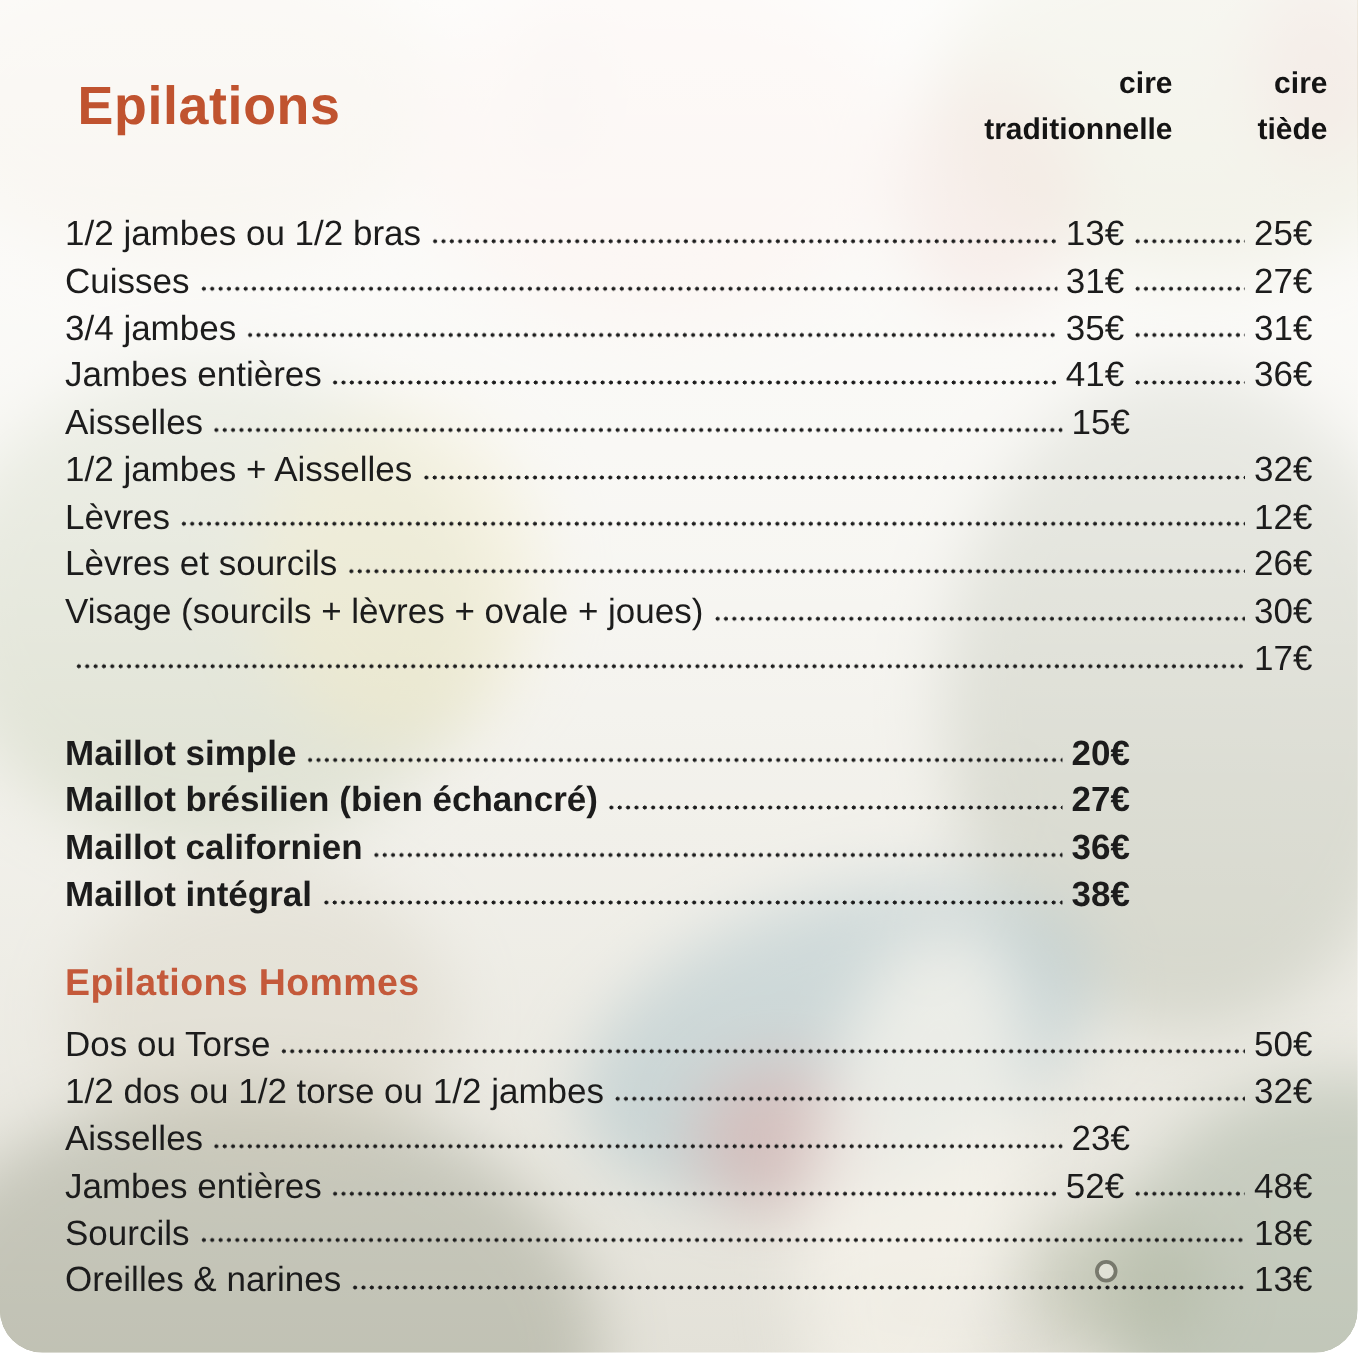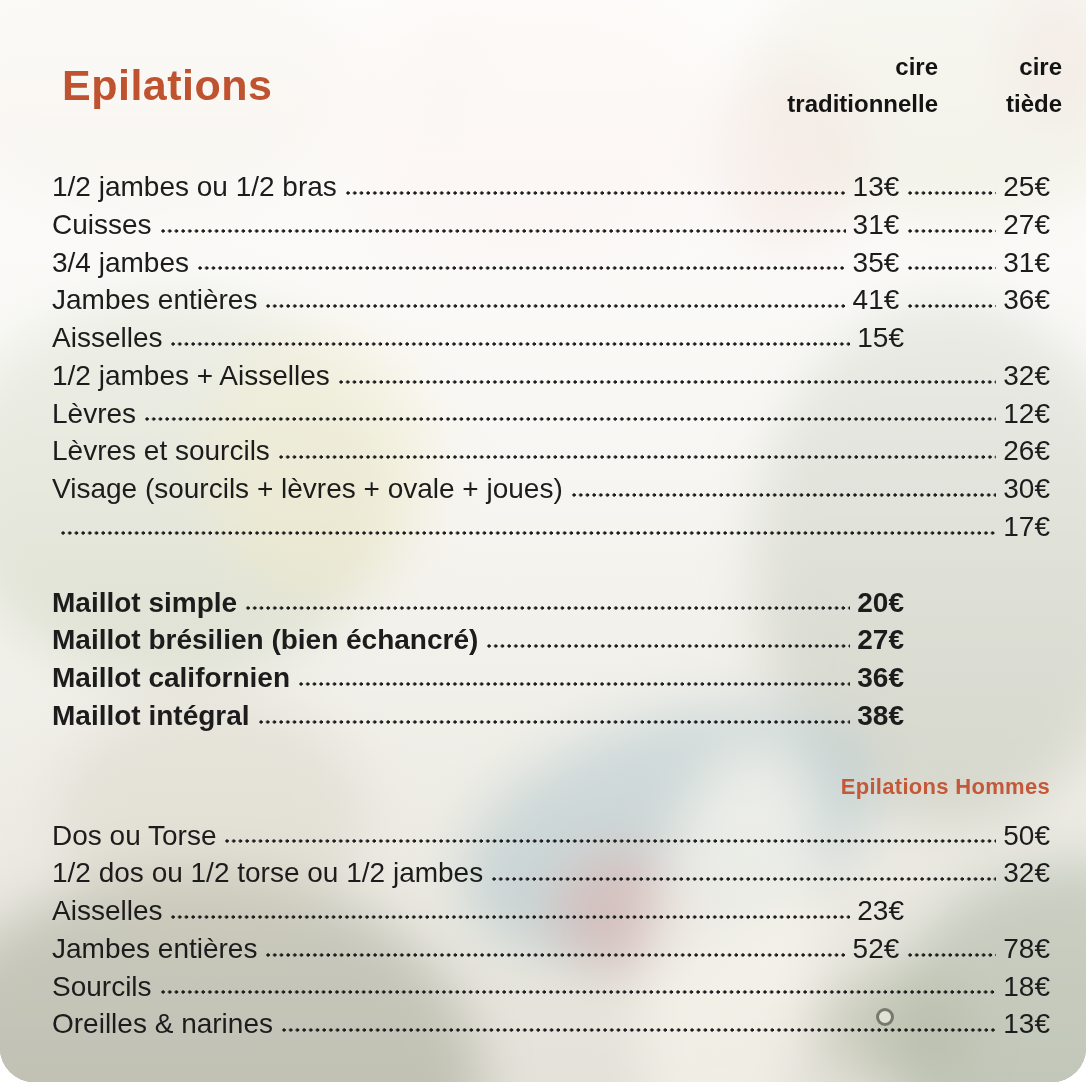--- a/index.html
+++ b/index.html
@@ -40,21 +40,21 @@
   .colhead.trad  { left:700px; width:186px; }
   .colhead.tiede { left:926px; width:84px; }
   .row { display:flex; align-items:center; height:37.75px; line-height:37.75px; font-size:28px; white-space:nowrap; }
   .label, .price { flex:0 0 auto; }
   .leader { flex:1 1 20px; min-width:14px; align-self:flex-end; height:4px; margin:0 7px 11px 9px;
     background-image:radial-gradient(circle at 2px 2px, #1d1d1d 1.45px, rgba(0,0,0,0) 1.8px);
     background-size:6.7px 4px; background-repeat:repeat-x; background-position:left bottom; }
   .leader2 { flex:0 0 88px; }
   .spacer { flex:0 0 146px; }
   .maillot { margin-top:38px;font-weight:bold; }
-  .subtitle { margin:32px 0 10px 0; font-size:22px; font-weight:700; line-height:40px; letter-spacing:.3px;text-align:right; }
+  .subtitle { margin:32px 0 10px 0; font-size:30px; font-weight:700; line-height:40px; letter-spacing:.3px; }
 </style>
 </head>
 <body>
 
 <div class="card">
   <div class="bg">
     <div class="b1"></div>
     <div class="b2"></div>
     <div class="b3"></div>
     <div class="b4"></div>
@@ -191,21 +191,21 @@
           <span class="label">Aisselles</span>
           <span class="leader"></span>
           <span class="price">23€</span>
           <span class="spacer"></span>
         </div>
         <div class="row">
           <span class="label">Jambes entières</span>
           <span class="leader"></span>
           <span class="price">52€</span>
           <span class="leader leader2"></span>
-          <span class="price">78€</span>
+          <span class="price">48€</span>
         </div>
         <div class="row">
           <span class="label">Sourcils</span>
           <span class="leader"></span>
           <span class="price">18€</span>
         </div>
         <div class="row">
           <span class="label">Oreilles &amp; narines</span>
           <span class="leader"></span>
           <span class="price">13€</span>

